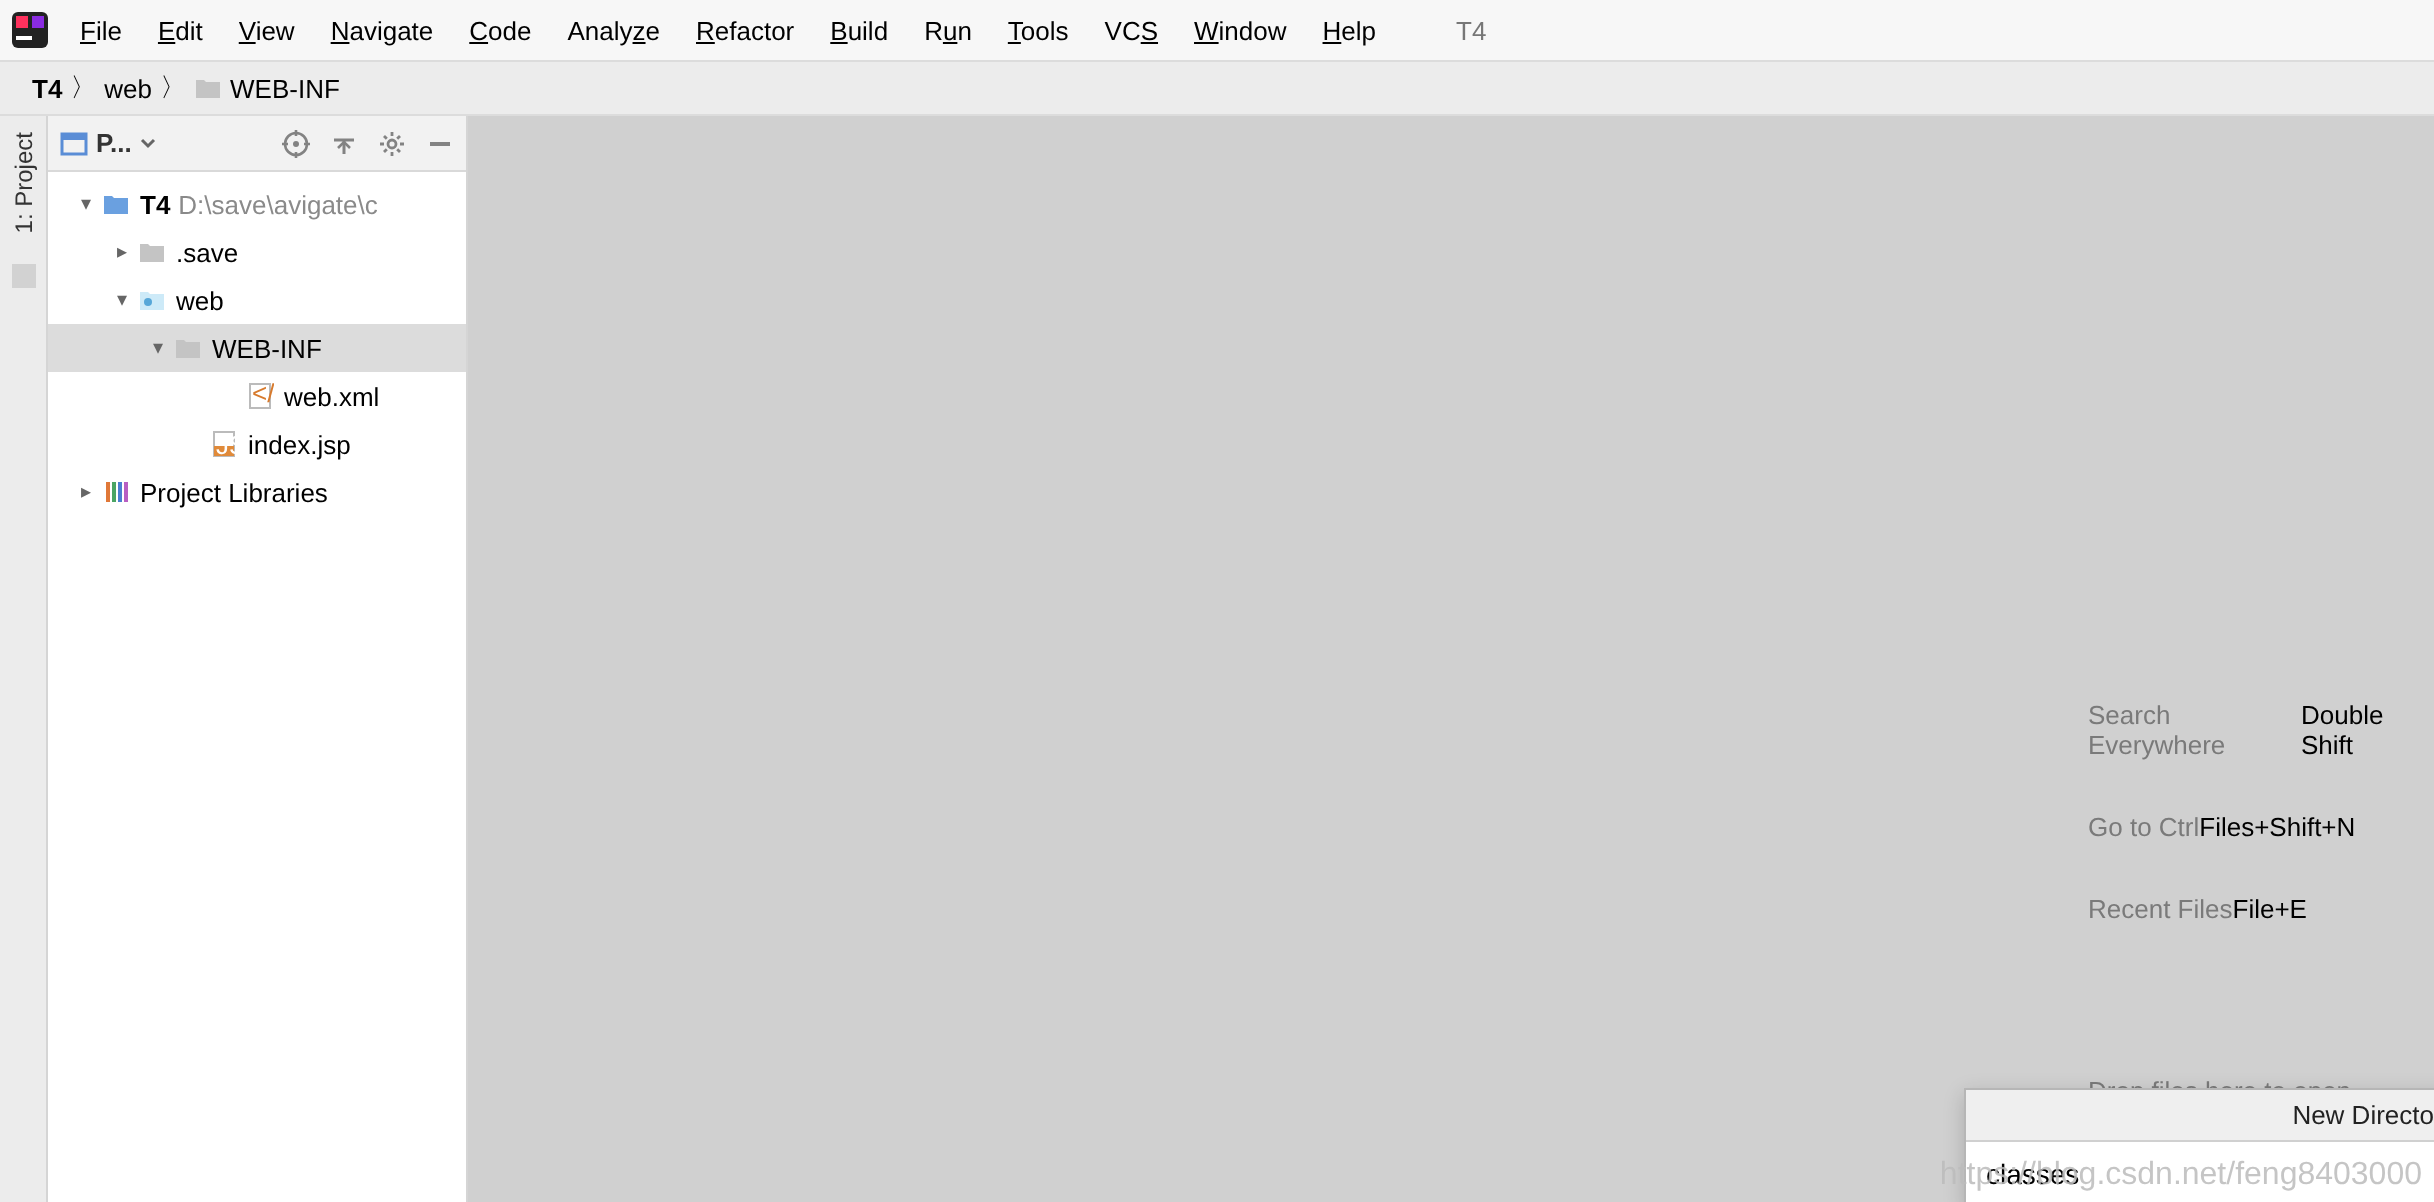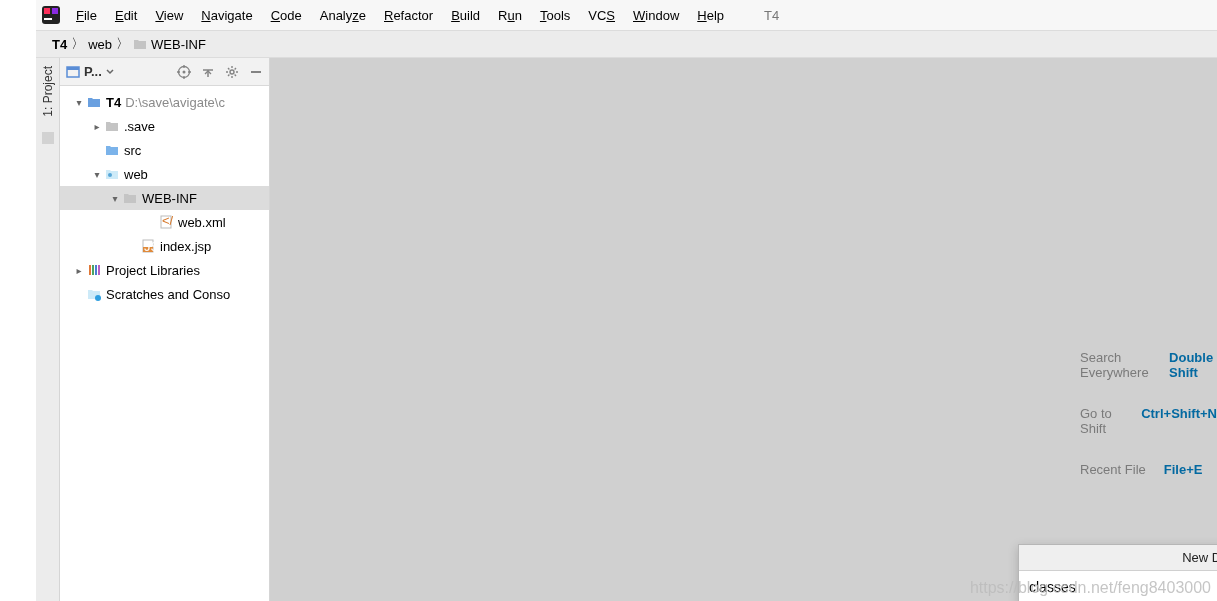--- a/index.html
+++ b/index.html
@@ -1,17 +1,17 @@
 <!DOCTYPE html>
 <html><head>
 <meta charset="utf-8">
 <style>
   * { box-sizing: border-box; margin: 0; padding: 0; font-family: "Segoe UI", Tahoma, sans-serif; font-size: 13px; }
   html, body { width: 1217px; height: 601px; overflow: hidden; background: #fff; }
-  .root { display: flex; flex-direction: column; height: 100%; margin-left: 36px; }
+  .root { display: flex; flex-direction: column; height: 100%; }
 
   .menubar { display: flex; align-items: center; height: 30px; background: #f7f7f7; padding: 0 4px; gap: 2px; }
   .app-icon { width: 18px; height: 18px; margin: 0 6px 0 2px; }
   .menu-item { padding: 3px 8px; cursor: default; }
   .menu-item span.ul { text-decoration: underline; }
   .context-label { margin-left: 30px; color: #777; }
 
   .breadcrumb-bar { display: flex; align-items: center; height: 28px; background: #ececec; border-top: 1px solid #dcdcdc; border-bottom: 1px solid #dcdcdc; padding: 0 16px; gap: 4px; }
   .crumb { display: flex; align-items: center; gap: 4px; }
   .crumb-icon { width: 14px; height: 14px; }
@@ -36,22 +36,22 @@
   .tree-row .lbl.dim { color: #8a8a8a; margin-left: 4px; }
   .tree-row.selected { background: #dcdcdc; }
   .ind-1 { padding-left: 12px; }
   .ind-2 { padding-left: 30px; }
   .ind-3 { padding-left: 48px; }
   .ind-4 { padding-left: 66px; }
   .ind-5 { padding-left: 84px; }
 
   .editor-area { flex: 1; background: #d0d0d0; position: relative; }
   .welcome { position: absolute; left: 810px; top: 292px; display: flex; flex-direction: column; gap: 26px; color: #7a7a7a; font-size: 17px; }
-  .welcome .row { display: flex; gap: 18px; }
-  .welcome .kb { color: #0369a1; font-weight: bold; }
+  .welcome .row { display: flex; gap: 0; }
+  .welcome .kb { color: #000000; }
 
   .new-dir-popup { position: absolute; left: 748px; top: 486px; width: 410px; background: #fff; border: 1px solid #b6b6b6; box-shadow: 0 3px 10px rgba(0,0,0,.18); }
   .new-dir-popup .title { background: #efefef; border-bottom: 1px solid #d0d0d0; text-align: center; padding: 5px 0; font-size: 13px; color: #222; }
   .new-dir-popup input { width: 100%; border: none; outline: none; padding: 8px 10px; font-size: 14px; }
 
   .watermark { position: absolute; right: 6px; bottom: 4px; color: #bcbcbc; font-size: 16px; opacity: .85; }
 
   
   svg { display: block; }
 </style>
@@ -169,29 +169,20 @@
         <div class="tree-row ind-2">
           <span class="tw">▸</span>
           <span class="ic">
               <svg width="14" height="14" viewBox="0 0 14 14">
                 <path d="M1 3h4l1 1h7v8H1z" fill="#c4c4c4"></path>
               </svg>
             </span>
           <span class="lbl">.save</span>
         </div>
         <div class="tree-row ind-2">
-          <span class="tw"></span>
-          <span class="ic">
-              <svg width="14" height="14" viewBox="0 0 14 14">
-                <path d="M1 3h4l1 1h7v8H1z" fill="#7bb3ea"></path>
-              </svg>
-            </span>
-          <span class="lbl">src</span>
-        </div>
-        <div class="tree-row ind-2">
           <span class="tw">▾</span>
           <span class="ic">
               <svg width="14" height="14" viewBox="0 0 14 14">
                 <path d="M1 3h4l1 1h7v8H1z" fill="#cdeaf8"></path>
                 <circle cx="5" cy="8" r="2" fill="#57a7d8"></circle>
               </svg>
             </span>
           <span class="lbl">web</span>
         </div>
         <div class="tree-row ind-3 selected">
@@ -228,46 +219,36 @@
           <span class="tw">▸</span>
           <span class="ic">
               <svg width="14" height="14" viewBox="0 0 14 14">
                 <rect x="2" y="2" width="2" height="10" fill="#e07838"></rect>
                 <rect x="5" y="2" width="2" height="10" fill="#4aa564"></rect>
                 <rect x="8" y="2" width="2" height="10" fill="#4a7fd1"></rect>
                 <rect x="11" y="2" width="2" height="10" fill="#b85fc2"></rect>
               </svg>
             </span>
           <span class="lbl">Project Libraries</span>
-        </div>
-        <div class="tree-row ind-1">
-          <span class="tw"></span>
-          <span class="ic">
-              <svg width="14" height="14" viewBox="0 0 14 14">
-                <path d="M1 3h4l1 1h7v8H1z" fill="#cdeaf8"></path>
-                <circle cx="11" cy="11" r="3" fill="#2f9fe0"></circle>
-              </svg>
-            </span>
-          <span class="lbl">Scratches and Conso</span>
         </div>
       </div>
     </div>
 
     <div class="editor-area">
       <div class="welcome">
         <div class="row">
           <span>Search Everywhere</span>
           <span class="kb">Double Shift</span>
         </div>
         <div class="row">
-          <span>Go to Shift</span>
-          <span class="kb">Ctrl+Shift+N</span>
+          <span>Go to Ctrl</span>
+          <span class="kb">Files+Shift+N</span>
         </div>
         <div class="row">
-          <span>Recent File</span>
+          <span>Recent Files</span>
           <span class="kb">File+E</span>
         </div>
         <div class="row" style="margin-top:50px">
           <span>Drop files here to open</span>
         </div>
       </div>
 
       <div class="new-dir-popup">
         <div class="title">New Directory</div>
         <input type="text" value="classes" style="">

